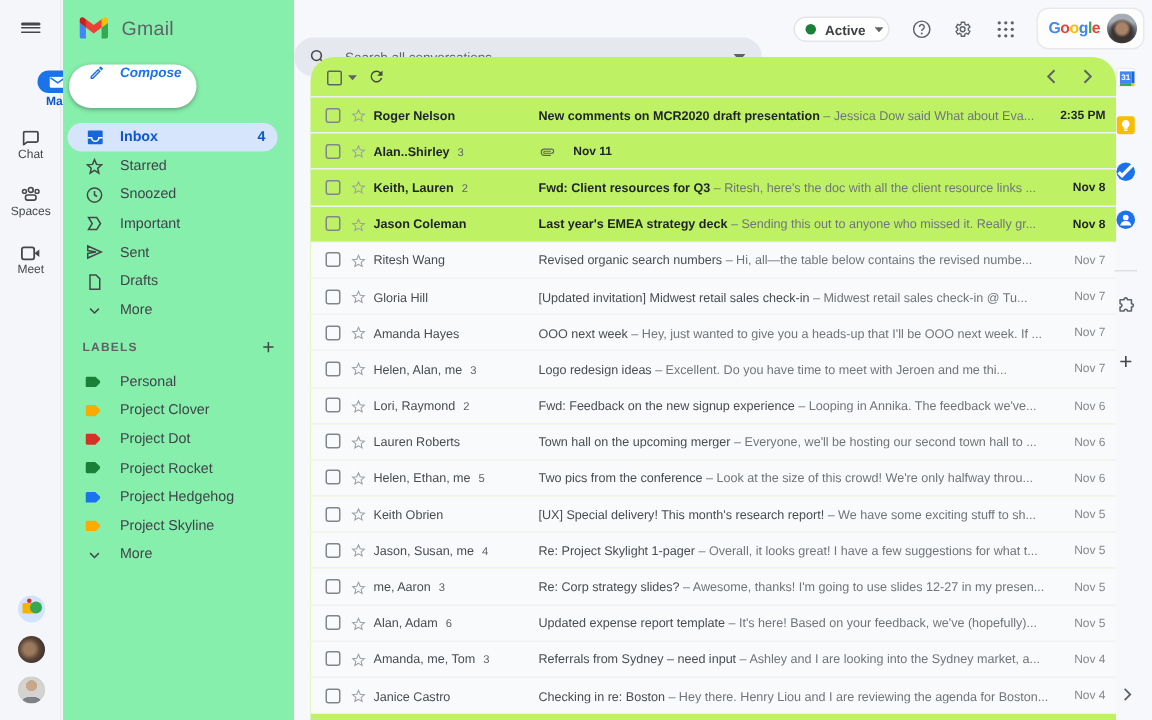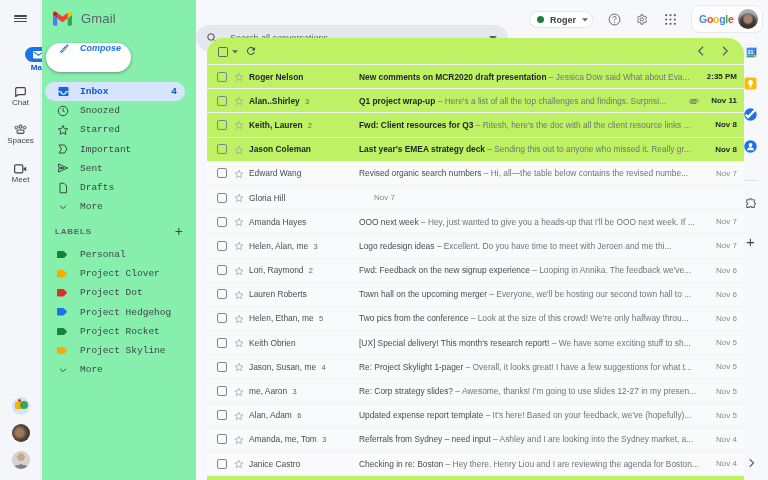--- a/index.html
+++ b/index.html
@@ -22,21 +22,21 @@
 
 
 .sidebar { position:absolute; left:42px; top:0; width:154px; height:480px; background:#86efac; }
 .glogo { position:absolute; left:11px; top:11px; display:flex; align-items:center; }
 .glogo .gm { width:19px; height:15px; }
 .glogo .gtext { font-size:13px; color:#5f6368; margin-left:9px; letter-spacing:.2px; }
 .compose { position:absolute; left:4px; top:43px; width:85px; height:29px; background:#fff; border-radius:15px; box-shadow:0 1px 2px rgba(60,64,67,.3),0 1px 3px 1px rgba(60,64,67,.15); display:flex; align-items:flex-start;font-style:italic; }
 .compose svg { margin-left:13px; }
 .compose .ctext { color:#1a73e8; font-size:9px; font-weight:bold; margin-left:10px; }
 .nav { position:absolute; top:82px; left:3px; width:140px; }
-.navrow { height:19.2px; display:flex; align-items:center; padding-left:12px; position:relative; color:#3f4449; font-size:9.5px;font-family:Liberation Mono, monospace; }
+.navrow { height:19.2px; display:flex; align-items:center; padding-left:12px; position:relative; color:#3f4449; font-size:9.5px; }
 .navrow .nicon { width:12px; height:12px; margin-right:11px; flex:none; display:flex; align-items:center; justify-content:center; }
 .navrow.sel { background:#d6e4fc; border-radius:10px; color:#0b57d0; font-weight:bold; }
 .navrow .count { position:absolute; right:8px; font-size:9.5px; font-weight:bold; color:#0b57d0; }
 .labelshead { position:absolute; top:225px; left:0; width:154px; height:14px; }
 .labelshead .lt { position:absolute; left:13px; top:2px; font-size:8px; font-weight:bold; color:#5f6368; letter-spacing:.8px; }
 .labelshead .plus { position:absolute; right:13px; top:-2px; font-size:14px; color:#444746; font-weight:normal; }
 .labels { position:absolute; top:245px; left:3px; width:140px; }
 .tag { width:10px; height:7.5px; margin-right:13px; flex:none; }
 
 
@@ -159,33 +159,33 @@
           <svg width="11" height="11" viewBox="0 0 12 12">
             <path d="M1.5 1 h9 a0.9 0.9 0 0 1 0.9 0.9 v8.2 a0.9 0.9 0 0 1 -0.9 0.9 h-9 a0.9 0.9 0 0 1 -0.9 -0.9 V1.9 A0.9 0.9 0 0 1 1.5 1 z" fill="#1566d6"></path>
             <path d="M0.6 6.3 h2.8 a2.6 2.6 0 0 0 5.2 0 h2.8" stroke="#fff" stroke-width="1.1" fill="none"></path>
           </svg>
         </span>
       Inbox <span class="count">4</span>
     </div>
     <div class="navrow">
       <span class="nicon">
           <svg width="12" height="12" viewBox="0 0 24 24">
+            <path d="M12 17.3 L6.2 20.8 L7.7 14.2 L2.6 9.8 L9.3 9.2 L12 3 L14.7 9.2 L21.4 9.8 L16.3 14.2 L17.8 20.8 Z" fill="none" stroke="#444746" stroke-width="2"></path>
+          </svg>
+        </span>
+      Starred
+    </div>
+    <div class="navrow">
+      <span class="nicon">
+          <svg width="12" height="12" viewBox="0 0 24 24">
             <circle cx="12" cy="12" r="9.5" fill="none" stroke="#444746" stroke-width="2"></circle>
             <path d="M12 6.5 V12 L15.5 14" stroke="#444746" stroke-width="2" fill="none"></path>
           </svg>
         </span>
       Snoozed
-    </div>
-    <div class="navrow">
-      <span class="nicon">
-          <svg width="12" height="12" viewBox="0 0 24 24">
-            <path d="M12 17.3 L6.2 20.8 L7.7 14.2 L2.6 9.8 L9.3 9.2 L12 3 L14.7 9.2 L21.4 9.8 L16.3 14.2 L17.8 20.8 Z" fill="none" stroke="#444746" stroke-width="2"></path>
-          </svg>
-        </span>
-      Starred
     </div>
     <div class="navrow">
       <span class="nicon">
           <svg width="12" height="12" viewBox="0 0 24 24">
             <path d="M4 4 h11 l5 8 l-5 8 h-11 l5 -8 z" fill="none" stroke="#444746" stroke-width="2"></path>
           </svg>
         </span>
       Important
     </div>
     <div class="navrow">
@@ -221,25 +221,25 @@
     <div class="navrow"><svg class="tag" viewBox="0 0 12 9">
           <path d="M1.4 0 h6.4 l3.6 3.4 a1.5 1.5 0 0 1 0 1.9 L7.8 9 H1.4 A1.4 1.4 0 0 1 0 7.6 V1.4 A1.4 1.4 0 0 1 1.4 0" fill="#188038"></path>
         </svg>Personal</div>
     <div class="navrow"><svg class="tag" viewBox="0 0 12 9">
           <path d="M1.4 0 h6.4 l3.6 3.4 a1.5 1.5 0 0 1 0 1.9 L7.8 9 H1.4 A1.4 1.4 0 0 1 0 7.6 V1.4 A1.4 1.4 0 0 1 1.4 0" fill="#f9ab00"></path>
         </svg>Project Clover</div>
     <div class="navrow"><svg class="tag" viewBox="0 0 12 9">
           <path d="M1.4 0 h6.4 l3.6 3.4 a1.5 1.5 0 0 1 0 1.9 L7.8 9 H1.4 A1.4 1.4 0 0 1 0 7.6 V1.4 A1.4 1.4 0 0 1 1.4 0" fill="#d93025"></path>
         </svg>Project Dot</div>
     <div class="navrow"><svg class="tag" viewBox="0 0 12 9">
+          <path d="M1.4 0 h6.4 l3.6 3.4 a1.5 1.5 0 0 1 0 1.9 L7.8 9 H1.4 A1.4 1.4 0 0 1 0 7.6 V1.4 A1.4 1.4 0 0 1 1.4 0" fill="#188038"></path>
+        </svg>Project Rocket</div>
+    <div class="navrow"><svg class="tag" viewBox="0 0 12 9">
           <path d="M1.4 0 h6.4 l3.6 3.4 a1.5 1.5 0 0 1 0 1.9 L7.8 9 H1.4 A1.4 1.4 0 0 1 0 7.6 V1.4 A1.4 1.4 0 0 1 1.4 0" fill="#1a73e8"></path>
         </svg>Project Hedgehog</div>
-    <div class="navrow"><svg class="tag" viewBox="0 0 12 9">
-          <path d="M1.4 0 h6.4 l3.6 3.4 a1.5 1.5 0 0 1 0 1.9 L7.8 9 H1.4 A1.4 1.4 0 0 1 0 7.6 V1.4 A1.4 1.4 0 0 1 1.4 0" fill="#188038"></path>
-        </svg>Project Rocket</div>
     <div class="navrow"><svg class="tag" viewBox="0 0 12 9">
           <path d="M1.4 0 h6.4 l3.6 3.4 a1.5 1.5 0 0 1 0 1.9 L7.8 9 H1.4 A1.4 1.4 0 0 1 0 7.6 V1.4 A1.4 1.4 0 0 1 1.4 0" fill="#f9ab00"></path>
         </svg>Project Skyline</div>
     <div class="navrow"><span class="nicon" style="width:12px;">
           <svg width="10" height="10" viewBox="0 0 24 24">
             <path d="M5 9 L12 16 L19 9" fill="none" stroke="#444746" stroke-width="2.4"></path>
           </svg>
         </span>More</div>
   </div>
 </div>
@@ -249,21 +249,21 @@
       <circle cx="10" cy="10" r="6.5" fill="none" stroke="#444746" stroke-width="2"></circle>
       <path d="M15 15 L21 21" stroke="#444746" stroke-width="2"></path>
     </svg>
   <span class="ph">Search all conversations</span>
   <svg class="dcaret" width="8" height="5" viewBox="0 0 8 5">
       <path d="M0 0 L4 4.5 L8 0 Z" fill="#5f6368"></path>
     </svg>
 </div>
 <div class="active">
   <span class="dot"></span>
-    <span class="at">Roger</span>
+    <span class="at">Active</span>
   <svg width="6" height="4" viewBox="0 0 8 5" style="margin-left:6px;">
       <path d="M0 0 L4 4.5 L8 0 Z" fill="#5f6368"></path>
     </svg>
 </div>
 <svg class="topicon" style="left:608px;" width="13" height="13" viewBox="0 0 24 24">
     <circle cx="12" cy="12" r="10" fill="none" stroke="#5f6368" stroke-width="1.8"></circle>
     <path d="M9.2 9.2 a2.9 2.9 0 1 1 4.4 2.5 c-1 .6-1.6 1-1.6 2.3" fill="none" stroke="#5f6368" stroke-width="1.8"></path>
     <circle cx="12" cy="17.2" r="1.2" fill="#5f6368"></circle>
   </svg>
 <svg class="topicon" style="left:635px;" width="13" height="13" viewBox="0 0 24 24">
@@ -313,21 +313,20 @@
         <div class="sender">Roger Nelson</div>
         <div class="snip"><b>New comments on MCR2020 draft presentation</b> – Jessica Dow said What about Eva...</div>
         <div class="date">2:35 PM</div>
       </div>
       <div class="row unread">
         <div class="cb"></div>
         <svg class="star" width="10" height="10" viewBox="0 0 24 24">
           <path d="M12 17.3 L6.2 20.8 L7.7 14.2 L2.6 9.8 L9.3 9.2 L12 3 L14.7 9.2 L21.4 9.8 L16.3 14.2 L17.8 20.8 Z" fill="none" stroke="#9aa0a6" stroke-width="1.7"></path>
         </svg>
         <div class="sender">Alan..Shirley <span class="cnt">3</span></div>
-        <div class="snip"><b>Q1 project wrap-up</b> – Here's a list of all the top challenges and findings. Surprisi...</div>
         <svg class="clip" width="11" height="11" viewBox="0 0 24 24" style="transform:rotate(90deg);margin-top:2px;">
           <path d="M16.5 6 v9.5 a4.5 4.5 0 0 1 -9 0 V5 a3 3 0 0 1 6 0 v10 a1.5 1.5 0 0 1 -3 0 V6" fill="none" stroke="#5f6368" stroke-width="1.7"></path>
         </svg>
         <div class="date">Nov 11</div>
       </div>
       <div class="row unread">
         <div class="cb"></div>
         <svg class="star" width="10" height="10" viewBox="0 0 24 24">
           <path d="M12 17.3 L6.2 20.8 L7.7 14.2 L2.6 9.8 L9.3 9.2 L12 3 L14.7 9.2 L21.4 9.8 L16.3 14.2 L17.8 20.8 Z" fill="none" stroke="#9aa0a6" stroke-width="1.7"></path>
         </svg>
@@ -342,30 +341,31 @@
         </svg>
         <div class="sender">Jason Coleman</div>
         <div class="snip"><b>Last year's EMEA strategy deck</b> – Sending this out to anyone who missed it. Really gr...</div>
         <div class="date">Nov 8</div>
       </div>
       <div class="row read">
         <div class="cb"></div>
         <svg class="star" width="10" height="10" viewBox="0 0 24 24">
           <path d="M12 17.3 L6.2 20.8 L7.7 14.2 L2.6 9.8 L9.3 9.2 L12 3 L14.7 9.2 L21.4 9.8 L16.3 14.2 L17.8 20.8 Z" fill="none" stroke="#9aa0a6" stroke-width="1.7"></path>
         </svg>
-        <div class="sender">Edward Wang</div>
+        <div class="sender">Ritesh Wang</div>
         <div class="snip"><b>Revised organic search numbers</b> – Hi, all—the table below contains the revised numbe...</div>
         <div class="date">Nov 7</div>
       </div>
       <div class="row read">
         <div class="cb"></div>
         <svg class="star" width="10" height="10" viewBox="0 0 24 24">
           <path d="M12 17.3 L6.2 20.8 L7.7 14.2 L2.6 9.8 L9.3 9.2 L12 3 L14.7 9.2 L21.4 9.8 L16.3 14.2 L17.8 20.8 Z" fill="none" stroke="#9aa0a6" stroke-width="1.7"></path>
         </svg>
         <div class="sender">Gloria Hill</div>
+        <div class="snip"><b>[Updated invitation] Midwest retail sales check-in</b> – Midwest retail sales check-in @ Tu...</div>
         <div class="date">Nov 7</div>
       </div>
       <div class="row read">
         <div class="cb"></div>
         <svg class="star" width="10" height="10" viewBox="0 0 24 24">
           <path d="M12 17.3 L6.2 20.8 L7.7 14.2 L2.6 9.8 L9.3 9.2 L12 3 L14.7 9.2 L21.4 9.8 L16.3 14.2 L17.8 20.8 Z" fill="none" stroke="#9aa0a6" stroke-width="1.7"></path>
         </svg>
         <div class="sender">Amanda Hayes</div>
         <div class="snip"><b>OOO next week</b> – Hey, just wanted to give you a heads-up that I'll be OOO next week. If ...</div>
         <div class="date">Nov 7</div>

